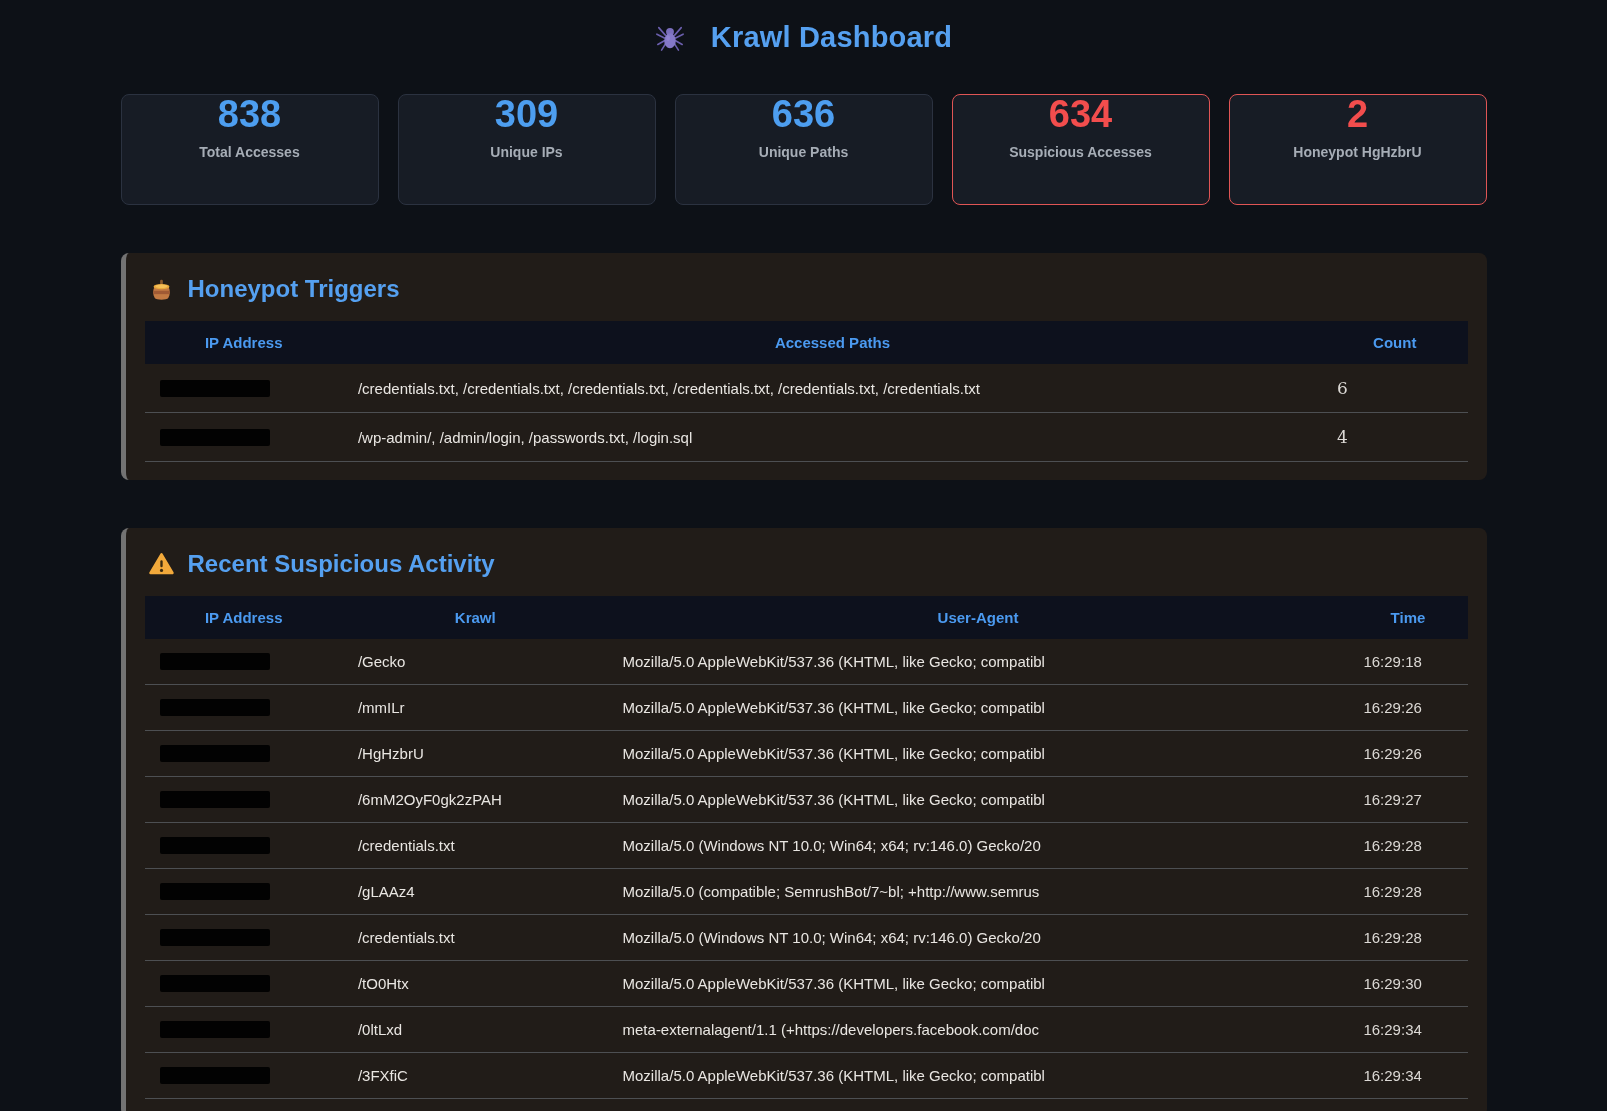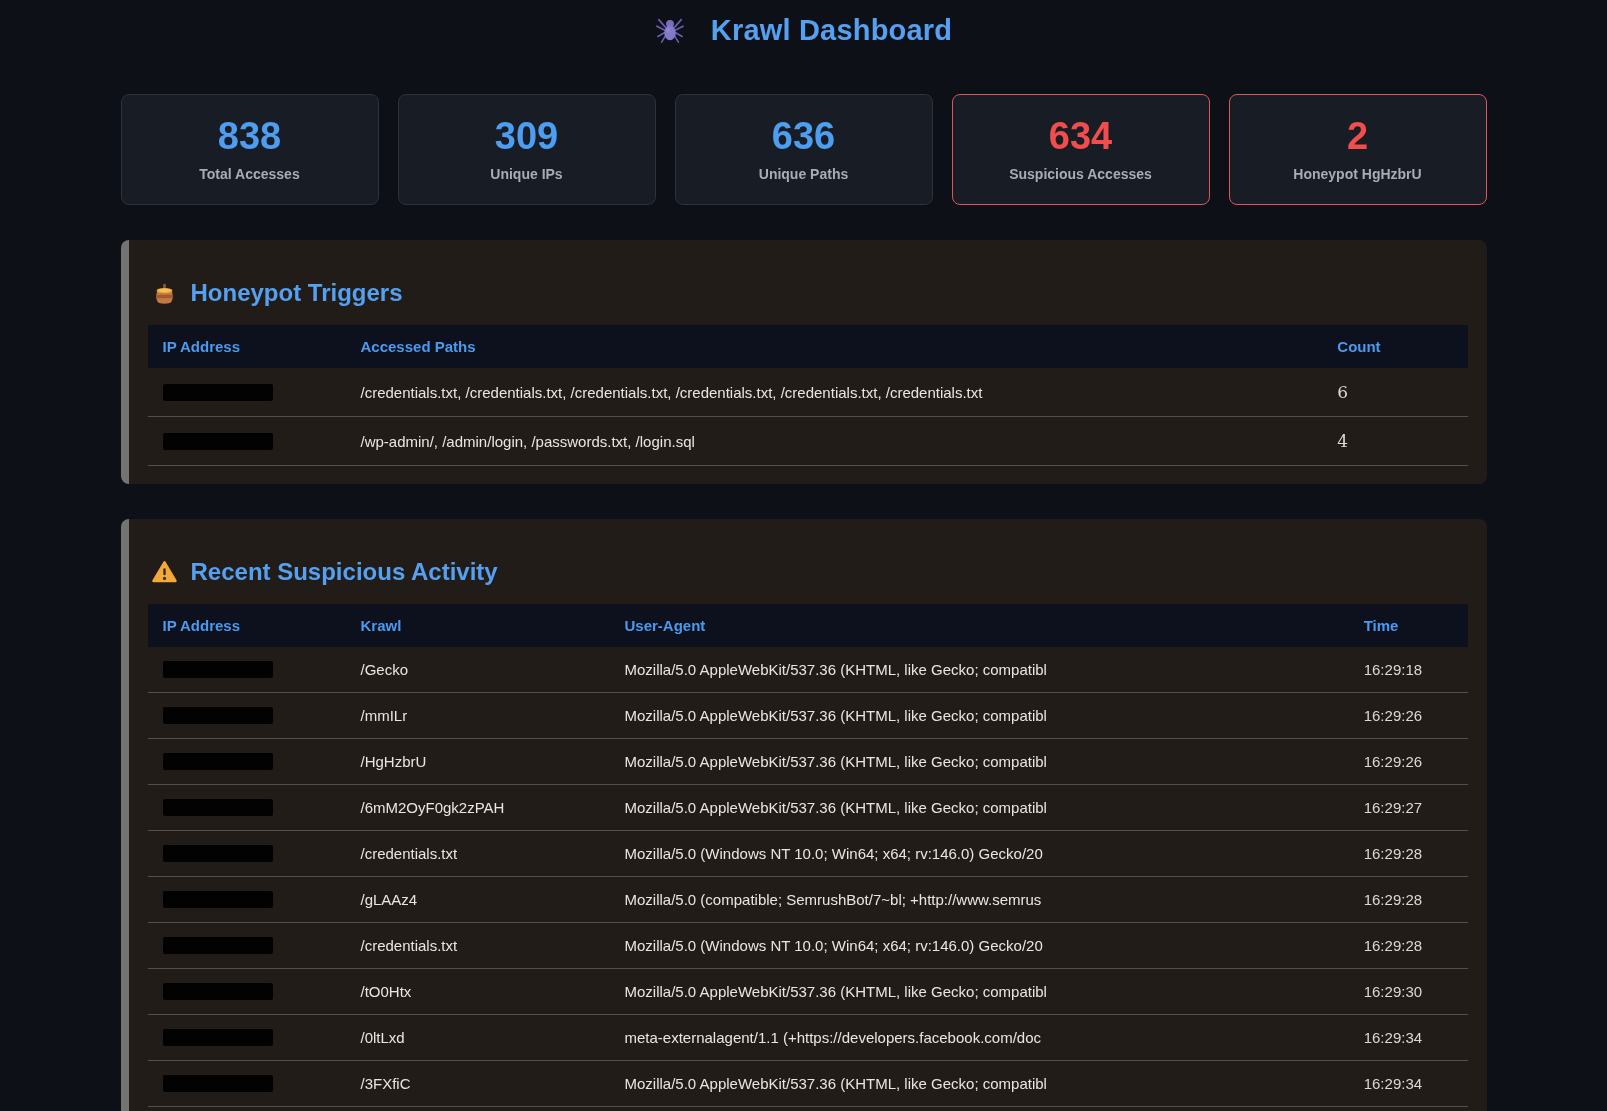--- a/index.html
+++ b/index.html
@@ -20,74 +20,74 @@
   body{
     width:1607px;height:1111px;overflow:hidden;
     background:var(--page-bg);
     font-family:"Liberation Sans","DejaVu Sans",sans-serif;
     color:var(--text-main);
   }
   .page{width:1366px;margin:0 auto;padding-top:14px;}
 
   
   .app-header{
-    display:flex;align-items:flex-start;justify-content:center;gap:26px;
+    display:flex;align-items:center;justify-content:center;gap:26px;
     height:46px;
   }
   .app-header h1{
     margin:0;font-size:29px;font-weight:bold;color:var(--blue);
     letter-spacing:.2px;
   }
   .hdr-icon{width:30px;height:30px;flex:0 0 auto;}
 
   
   .stats-row{
     margin-top:34px;
     display:grid;grid-template-columns:repeat(5,1fr);gap:19px;
   }
   .stat-card{
     background:var(--card-bg);
     border:1px solid var(--card-border);
     border-radius:8px;
     height:111px;
-    display:flex;flex-direction:column;align-items:center;justify-content:center;
+    display:flex;flex-direction:column;align-items:center;justify-content:flex-start;
   }
   .stat-card .stat-value{
     font-size:38px;font-weight:bold;color:#4d9ef0;line-height:1.05;
   }
   .stat-card .stat-label{
     font-size:14px;color:var(--text-dim);margin-top:9px;font-weight:bold;
   }
   .stat-card.alert{border-color:var(--red-border);}
   .stat-card.alert .stat-value{color:var(--red);}
 
   
   .panel{
-    margin-top:35px;
+    margin-top:48px;
     background:var(--panel-bg);
-    border-left:8px solid #737373;
+    border-left:5px solid #737373;
     border-radius:8px;
-    padding:39px 19px 18px 19px;
+    padding:22px 19px 18px 19px;
   }
   .panel-title{
     display:flex;align-items:center;gap:13px;
     font-size:24px;font-weight:bold;color:var(--blue);
     padding-left:3px;
   }
   .panel-icon{width:27px;height:27px;flex:0 0 auto;}
 
   table{
     width:100%;
     margin-top:18px;
     border-collapse:collapse;
     table-layout:fixed;
   }
   thead tr{background:var(--thead-bg);}
   th{
-    text-align:left;
+    text-align:center;
     font-size:15px;font-weight:bold;color:#4b9af0;
     padding:13px 15px;
   }
   td{
     font-size:15px;color:var(--text-main);
     padding:14px 15px;
     border-bottom:1px solid var(--row-line);
     overflow:hidden;white-space:nowrap;text-overflow:clip;
   }
   .col-center{}

